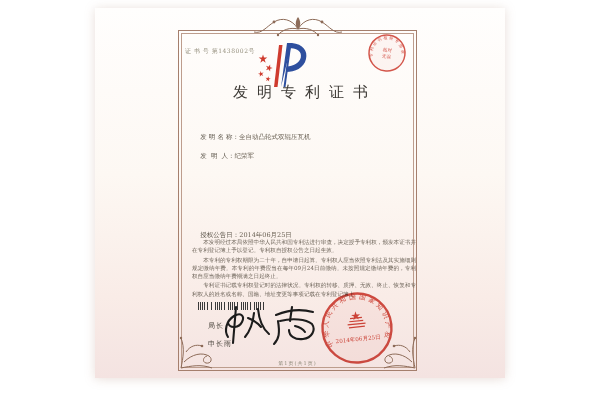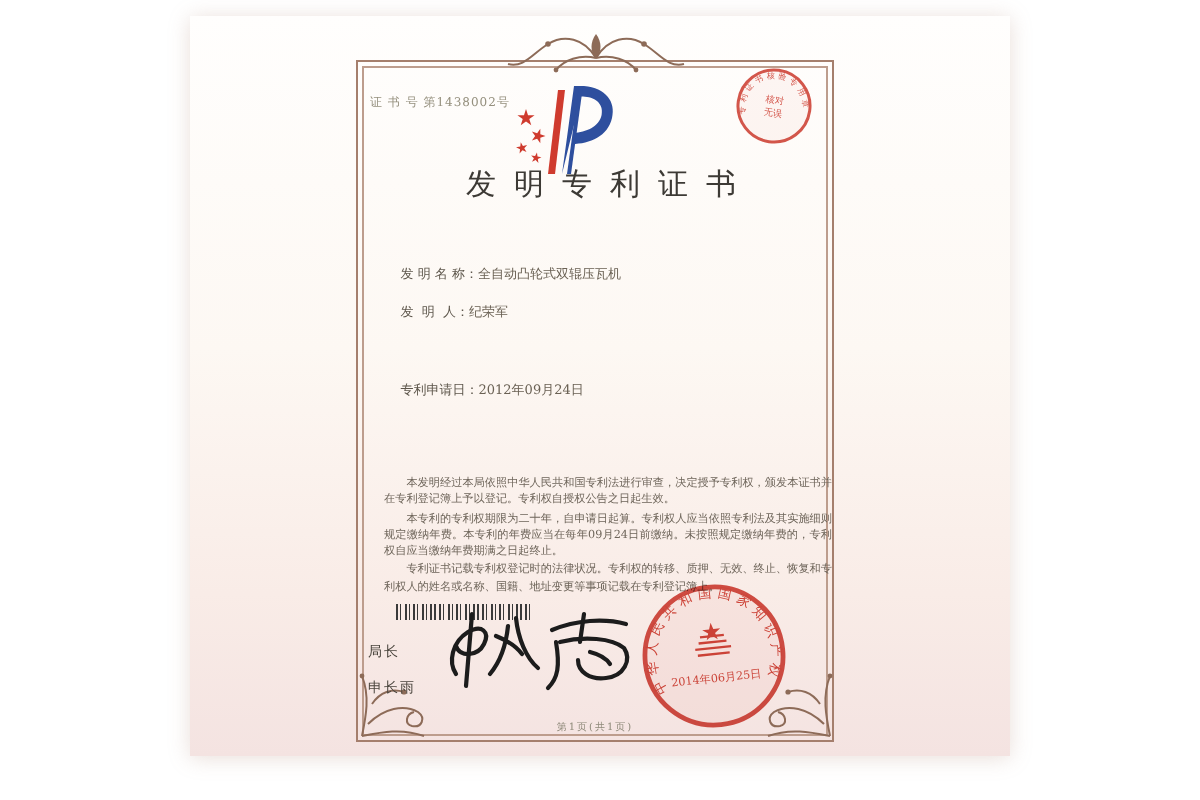--- a/index.html
+++ b/index.html
@@ -15,21 +15,21 @@
   .title{position:absolute;left:178px;top:83px;width:245px;text-align:center;
          font-size:15px;letter-spacing:9px;text-indent:9px;color:#3d3a35;font-weight:500;}
   .row{position:absolute;left:192px;font-size:6.5px;color:#5d564b;white-space:pre;line-height:8px;}
   .row .val{color:#6a6154;}
   .bodytext{position:absolute;left:192px;top:238px;width:224px;font-size:5.6px;
             line-height:1.48;color:#6e655a;text-align:justify;}
   .bodytext p{margin:0 0 1px 0;text-indent:2em;}
   .barcode{position:absolute;left:198px;top:302px;width:68px;height:8px;
            background:repeating-linear-gradient(90deg,#3a3a3a 0px,#3a3a3a 1px,transparent 1px,
            transparent 2px,#3a3a3a 2px,#3a3a3a 2.6px,transparent 2.6px,transparent 4.3px);}
-  .signer{position:absolute;left:184px;font-size:7px;color:#4a453d;letter-spacing:1px;}
+  .signer{position:absolute;left:208px;font-size:7px;color:#4a453d;letter-spacing:1px;}
   .sig-svg{position:absolute;left:214px;top:303px;}
   .seal{position:absolute;left:320px;top:291px;transform:rotate(-6deg);opacity:0.93;
         mix-blend-mode:multiply;}
   .topstamp{position:absolute;left:367px;top:33px;transform:rotate(8deg);opacity:0.9;
         mix-blend-mode:multiply;}
   .footer{position:absolute;left:178px;top:360px;width:239px;text-align:center;
           font-size:5px;color:#8f8a7a;letter-spacing:1px;}
   .garland-top{position:absolute;left:252px;top:13px;}
   .flourish-bl{position:absolute;left:179px;top:336px;}
   .flourish-br{position:absolute;left:377px;top:336px;transform:scaleX(-1);}
@@ -102,22 +102,22 @@
   </svg>
 
   <div class="title">发明专利证书</div>
 
   <div class="row" style="top:125px;">
     <span>发 明 名 称：</span><span class="val">全自动凸轮式双辊压瓦机</span>
   </div>
   <div class="row" style="top:144px;">
     <span>发  明  人：</span><span class="val">纪荣军</span>
   </div>
-  <div class="row" style="top:183px;">
-    <span>专利申请日：</span><span class="val">2012年09月24日</span>
+  <div class="row" style="top:223px;">
+    <span>授权公告日：</span><span class="val">2014年06月25日</span>
   </div>
 
   <div class="bodytext">
     <p>本发明经过本局依照中华人民共和国专利法进行审查，决定授予专利权，颁发本证书并在专利登记簿上予以登记。专利权自授权公告之日起生效。</p>
     <p>本专利的专利权期限为二十年，自申请日起算。专利权人应当依照专利法及其实施细则规定缴纳年费。本专利的年费应当在每年09月24日前缴纳。未按照规定缴纳年费的，专利权自应当缴纳年费期满之日起终止。</p>
     <p>专利证书记载专利权登记时的法律状况。专利权的转移、质押、无效、终止、恢复和专利权人的姓名或名称、国籍、地址变更等事项记载在专利登记簿上。</p>
   </div>
 
   <div class="barcode"></div>
 

